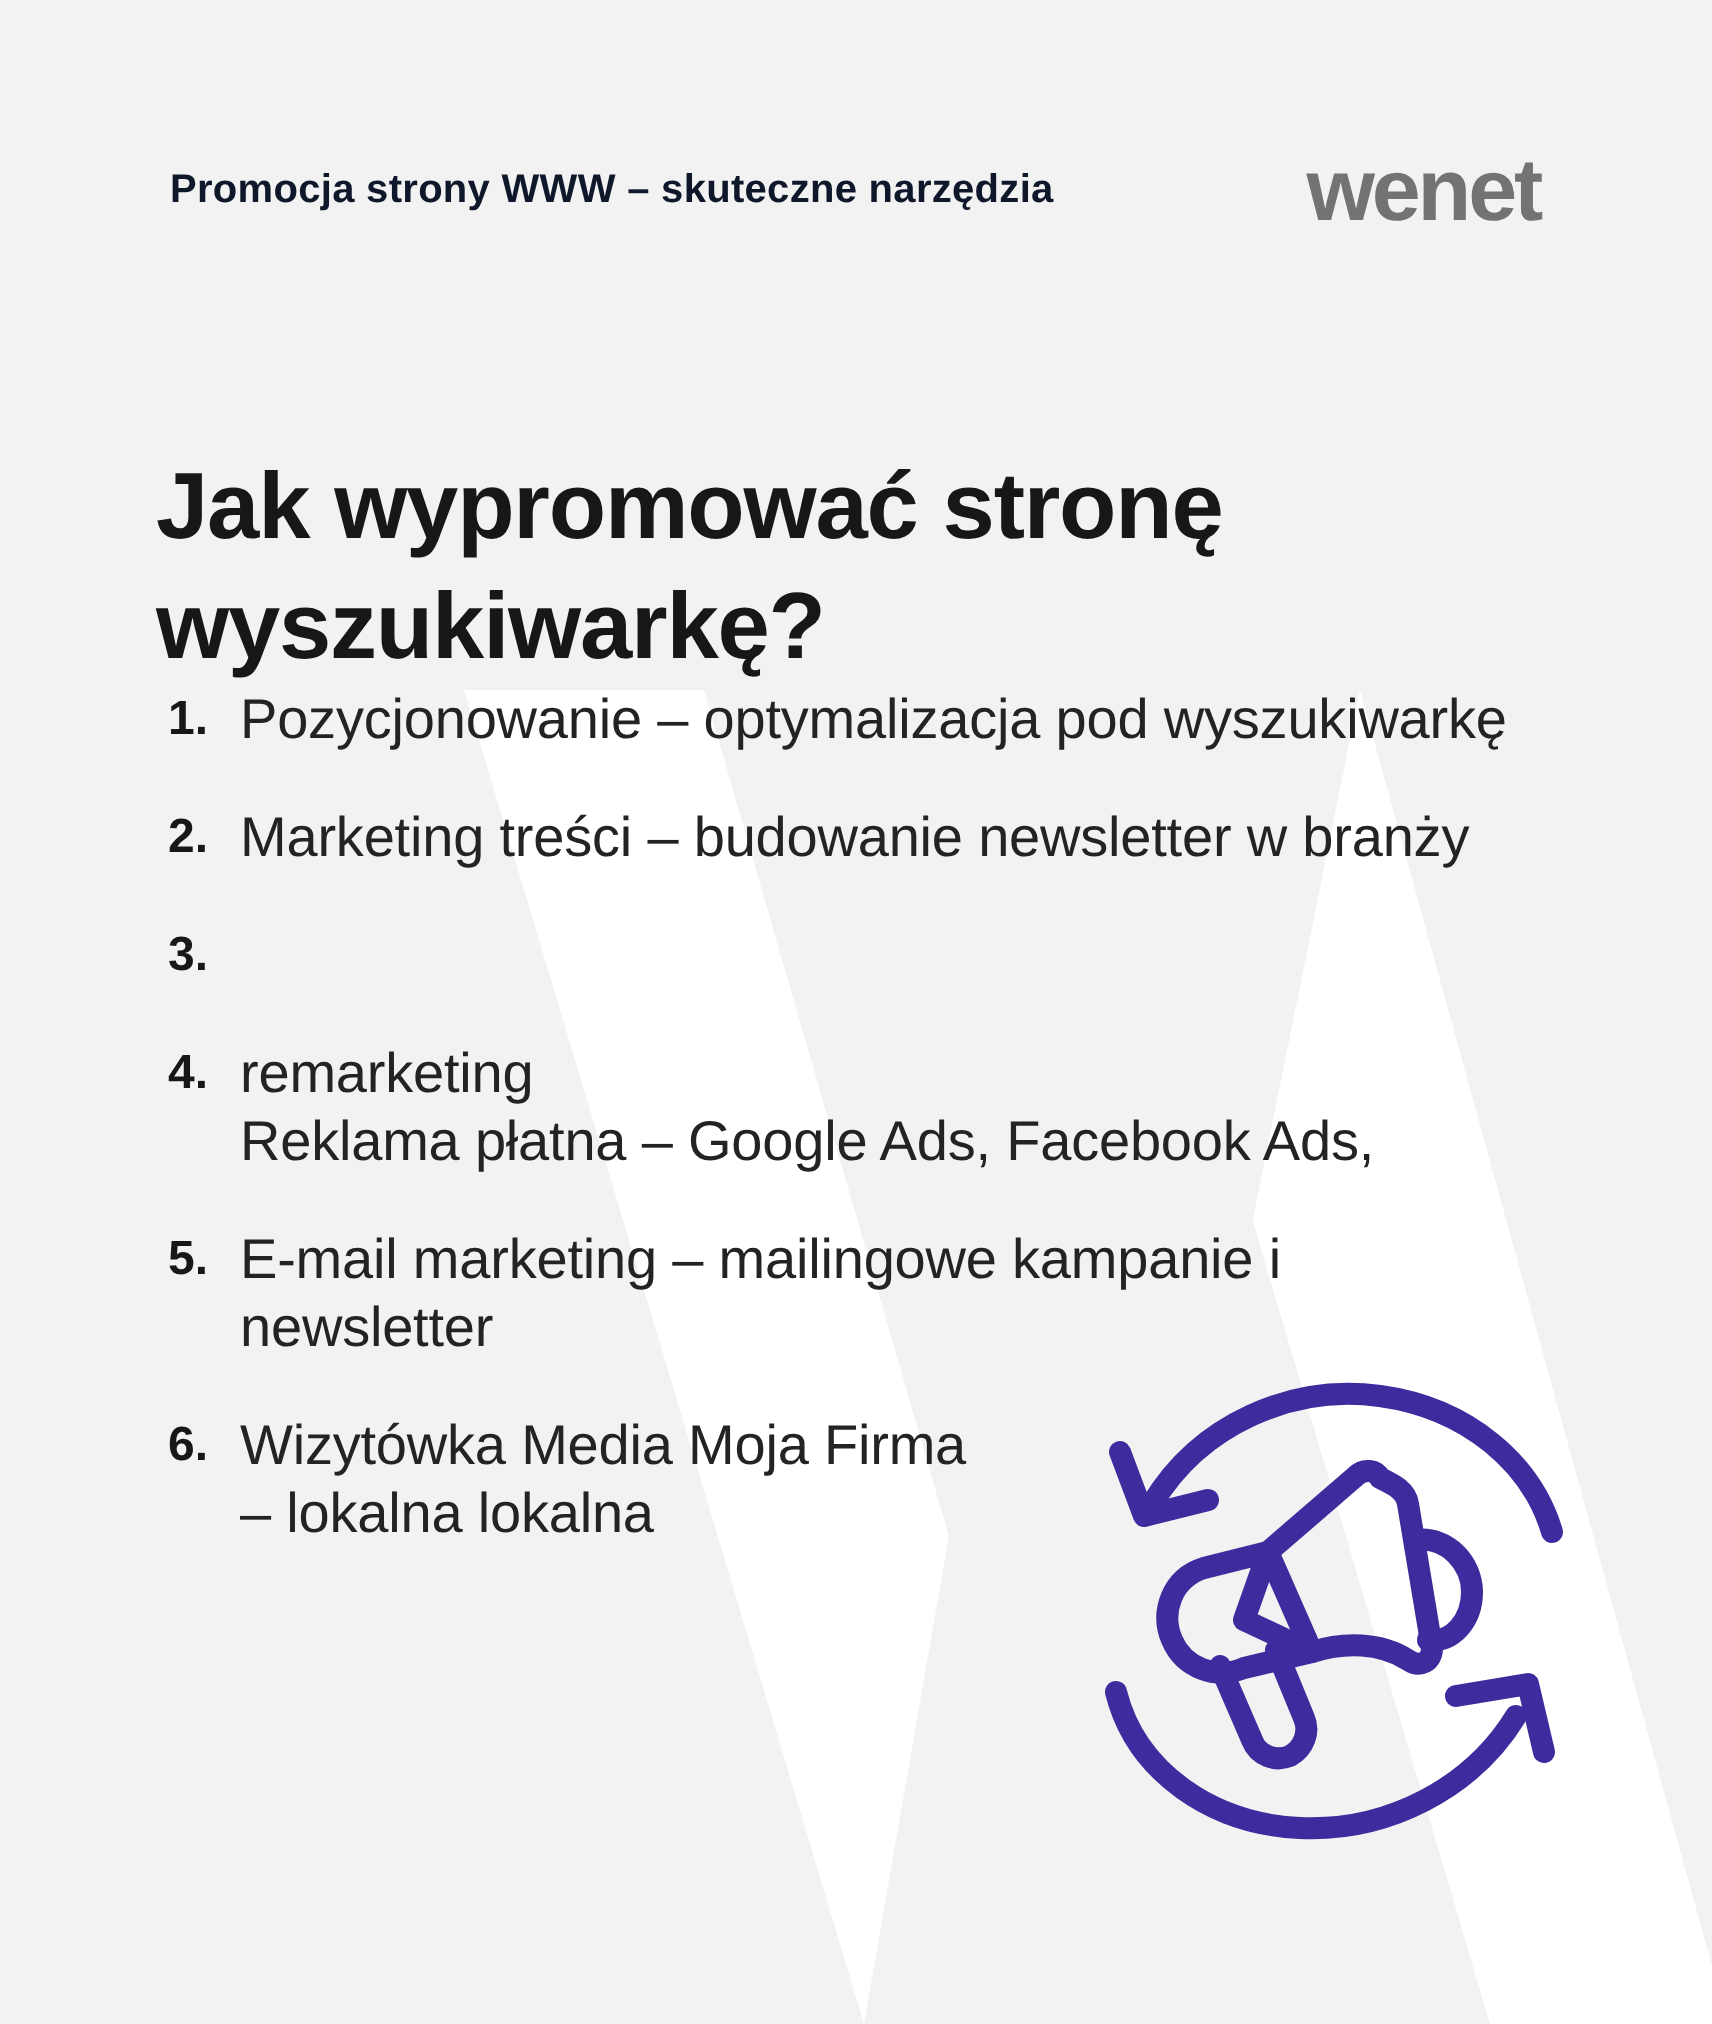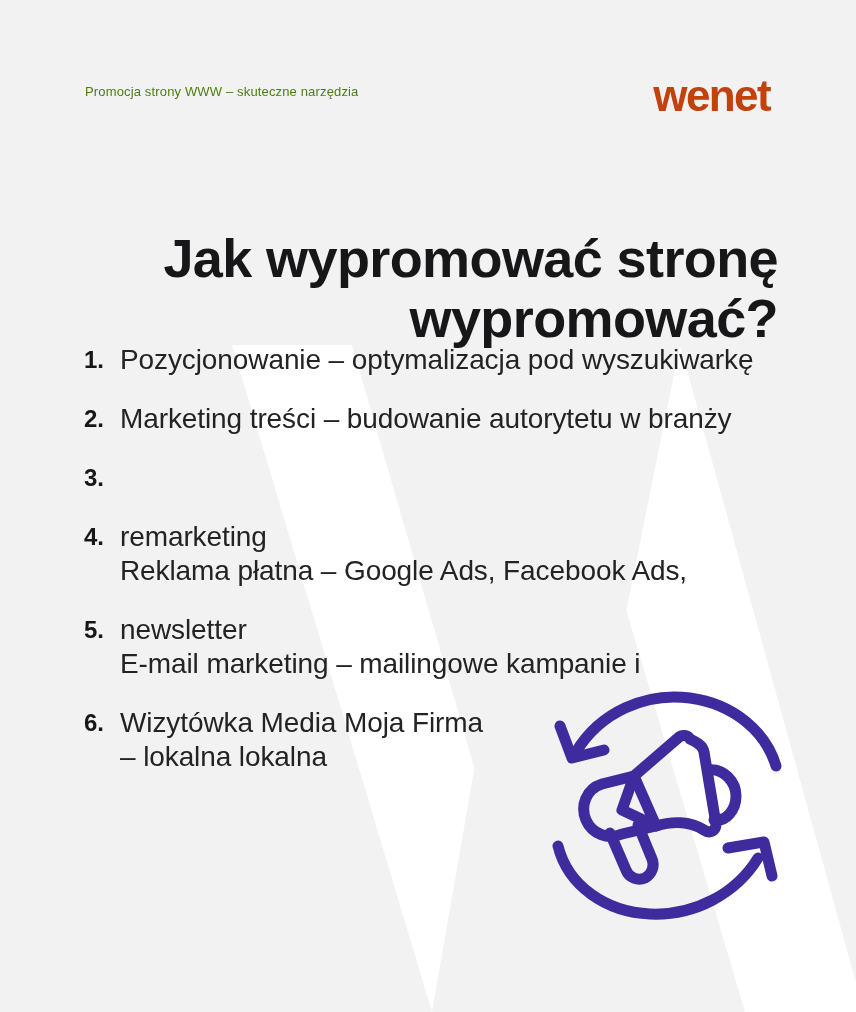--- a/index.html
+++ b/index.html
@@ -43,46 +43,46 @@
     position: absolute;
     left: 0;
     top: 0;
     width: 856px;
     height: 150px;
   }
   #header-eyebrow {
     position: absolute;
     left: 85px;
     top: 84px;
-    font-size: 13px;
-    font-weight: 400;
+    font-size: 20px;
+    font-weight: 700;
     letter-spacing: 0.15px;
-    color: #4d7c0f;
+    color: #0f172a;
     white-space: nowrap;
   }
   #brand-logo {
     position: absolute;
     right: 86px;
     top: 74px;
     font-size: 44px;
     line-height: 44px;
     font-weight: 700;
     letter-spacing: -1.6px;
-    color: #c2410c;
+    color: #737373;
     white-space: nowrap;
   }
 
   
   #page-title {
     position: absolute;
     left: 78px;
     top: 192px;
     width: 700px;
-    text-align: right;
-    font-size: 54px;
+    text-align: left;
+    font-size: 47px;
     line-height: 60px;
     font-weight: 700;
     letter-spacing: -0.6px;
     color: #17171a;
   }
   #page-title .title-line {
     display: block;
   }
 
   
@@ -153,56 +153,56 @@
 
 <div id="page-root">
 
   <div id="header-bar">
     <div id="header-eyebrow">Promocja strony WWW – skuteczne narzędzia</div>
     <div id="brand-logo">wenet</div>
   </div>
 
   <h1 id="page-title">
     <span class="title-line">Jak wypromować stronę</span>
-    <span class="title-line">wypromować?</span>
+    <span class="title-line">wyszukiwarkę?</span>
   </h1>
 
   <ol id="benefit-list">
 
     <li class="list-item">
       <span class="item-number">1.</span>
       <span class="item-text">
         <span class="wrap-line">Pozycjonowanie – optymalizacja pod wyszukiwarkę</span>
       </span>
     </li>
 
     <li class="list-item">
       <span class="item-number">2.</span>
       <span class="item-text">
-        <span class="wrap-line">Marketing treści – budowanie autorytetu w branży</span>
+        <span class="wrap-line">Marketing treści – budowanie newsletter w branży</span>
       </span>
     </li>
 
     <li class="list-item">
       <span class="item-number">3.</span>
     </li>
 
     <li class="list-item">
       <span class="item-number">4.</span>
       <span class="item-text">
         <span class="wrap-line">remarketing</span>
         <span class="wrap-line">Reklama płatna – Google Ads, Facebook Ads,</span>
       </span>
     </li>
 
     <li class="list-item">
       <span class="item-number">5.</span>
       <span class="item-text">
+        <span class="wrap-line">E-mail marketing – mailingowe kampanie i</span>
         <span class="wrap-line">newsletter</span>
-        <span class="wrap-line">E-mail marketing – mailingowe kampanie i</span>
       </span>
     </li>
 
     <li class="list-item">
       <span class="item-number">6.</span>
       <span class="item-text">
         <span class="wrap-line">Wizytówka Media Moja Firma</span>
         <span class="wrap-line">– lokalna lokalna</span>
       </span>
     </li>

